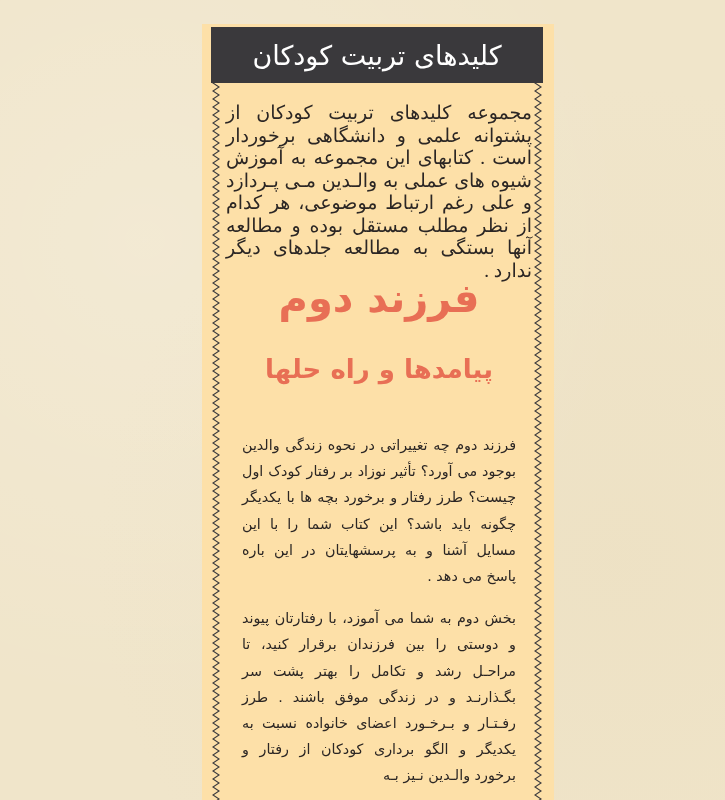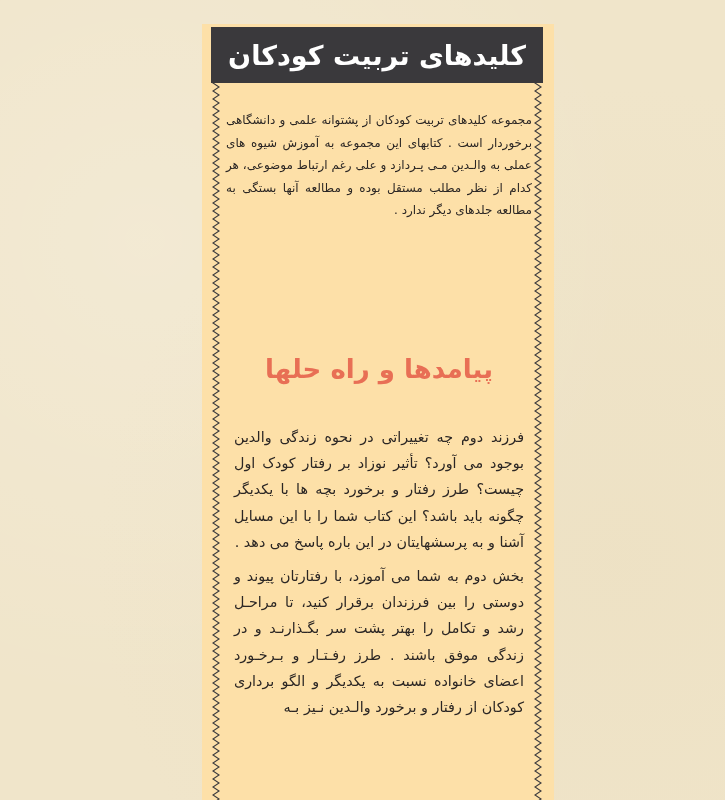--- a/index.html
+++ b/index.html
@@ -38,42 +38,43 @@
       height: 56px;
       background: #3a393c;
       display: flex;
       align-items: center;
       justify-content: center;
       direction: rtl;
     }
     .title-text {
       color: #ffffff;
       font-family: "DejaVu Sans", sans-serif;
-      font-weight: bold;
+      font-weight: normal;
       font-size: 27px;
       letter-spacing: 0;
       line-height: 1;
     }
     .zig-svg {
       position: absolute;
       top: 59px;
     }
     .content {
       position: absolute;
       left: 24px;
       width: 306px;
       direction: rtl;
       text-align: justify;
       text-align-last: right;
       color: #2b2624;
     }
     .intro {
-      top: 85px;
-      font-size: 12px;
+      top: 78px;
+      font-size: 19px;
       line-height: 22.5px;
+      font-family: Liberation Serif, serif;
     }
     .big-title {
       position: absolute;
       left: 24px;
       width: 306px;
       top: 250px;
       text-align: center;
       direction: rtl;
       color: #e86f55;
       font-weight: bold;
@@ -91,21 +92,21 @@
       font-weight: bold;
       font-size: 26px;
       line-height: 1.2;
     }
     .body-text {
       top: 392px;
       font-size: 14.3px;
       line-height: 26.2px;
     }
     .body-text p {
-      margin: 8px;
+      margin: 16px;
     }
   </style>
 </head>
 <body>
 
 <div class="cover-bg"></div>
 
 <div class="panel">
   <div class="title-bar">
     <span class="title-text">کلیدهای تربیت کودکان</span>
@@ -118,19 +119,20 @@
       </pattern>
     </defs>
     <rect x="0" y="0" width="10" height="760" fill="url(#zz)"></rect>
   </svg>
   <svg class="zig-svg" style="left:331px;" width="10" height="760" viewBox="0 0 10 760">
     <rect x="0" y="0" width="10" height="760" fill="url(#zz)"></rect>
   </svg>
 
   <div class="content intro">مجموعه کلیدهای تربیت کودکان از پشتوانه علمی و دانشگاهی برخوردار است . کتابهای این مجموعه به آموزش شیوه های عملی به والـدین مـی پـردازد و علی رغم ارتباط موضوعی، هر کدام از نظر مطلب مستقل بوده و مطالعه آنها بستگی به مطالعه جلدهای دیگر ندارد .</div>
 
+  <div class="big-title">فرزند دوم</div>
   <div class="subtitle">پیامدها و راه حلها</div>
 
   <div class="content body-text">
     <p>فرزند دوم چه تغییراتی در نحوه زندگی والدین بوجود می آورد؟ تأثیر نوزاد بر رفتار کودک اول چیست؟ طرز رفتار و برخورد بچه ها با یکدیگر چگونه باید باشد؟ این کتاب شما را با این مسایل آشنا و به پرسشهایتان در این باره پاسخ می دهد .</p>
     <p>بخش دوم به شما می آموزد، با رفتارتان پیوند و دوستی را بین فرزندان برقرار کنید، تا مراحـل رشد و تکامل را بهتر پشت سر بگـذارنـد و در زندگی موفق باشند . طرز رفـتـار و بـرخـورد اعضای خانواده نسبت به یکدیگر و الگو برداری کودکان از رفتار و برخورد والـدین نـیز بـه</p>
   </div>
 </div>
 
 </body></html>

